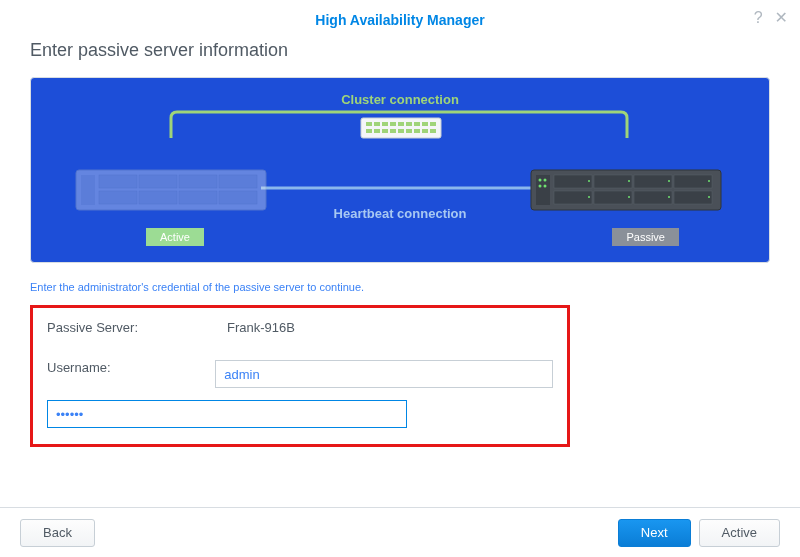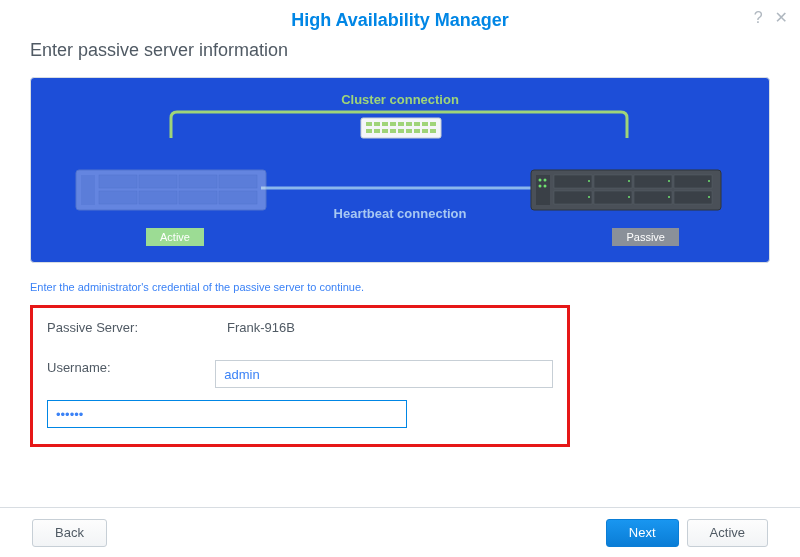--- a/index.html
+++ b/index.html
@@ -16,21 +16,21 @@
 .titlebar {
   height: 40px;
   display: flex;
   align-items: center;
   justify-content: center;
   position: relative;
 }
 .titlebar-title {
   color: #0086e5;
   font-weight: 600;
-  font-size: 18px;
+  font-size: 14px;
 }
 .titlebar-controls {
   position: absolute;
   right: 12px;
   top: 10px;
   display: flex;
   gap: 12px;
 }
 .titlebar-controls span {
   color: #b0b8c0;
@@ -129,21 +129,21 @@
 }
 .footer {
   position: absolute;
   bottom: 0;
   left: 0;
   right: 0;
   height: 50px;
   border-top: 1px solid #d8dde2;
   display: flex;
   align-items: center;
-  padding: 0 32px;
+  padding: 0 20px;
 }
 .btn {
   height: 28px;
   padding: 0 22px;
   border: 1px solid #c7cfd6;
   background: linear-gradient(#fdfdfd, #f2f4f6);
   border-radius: 3px;
   font-size: 13px;
   color: #505a64;
   cursor: pointer;

